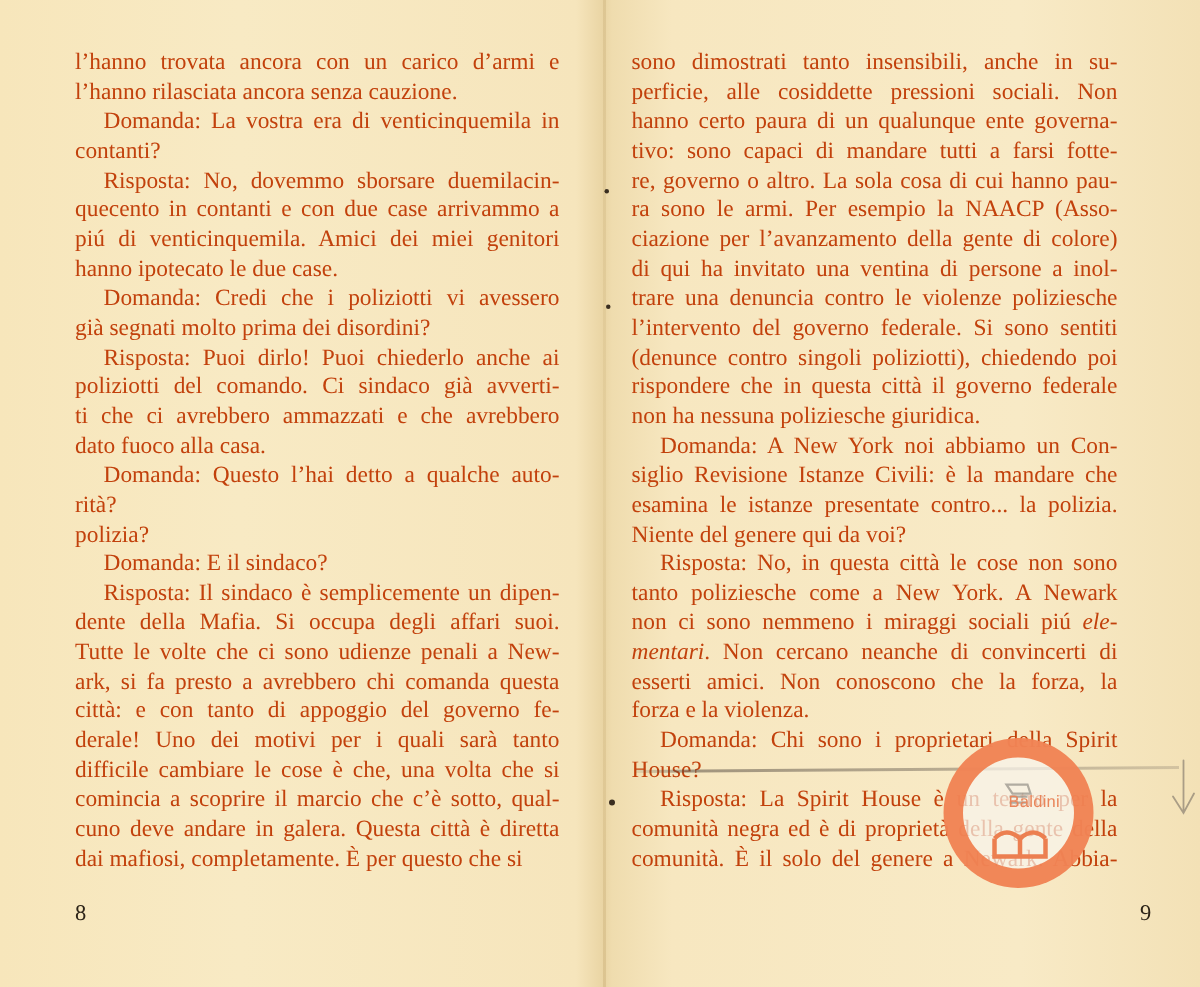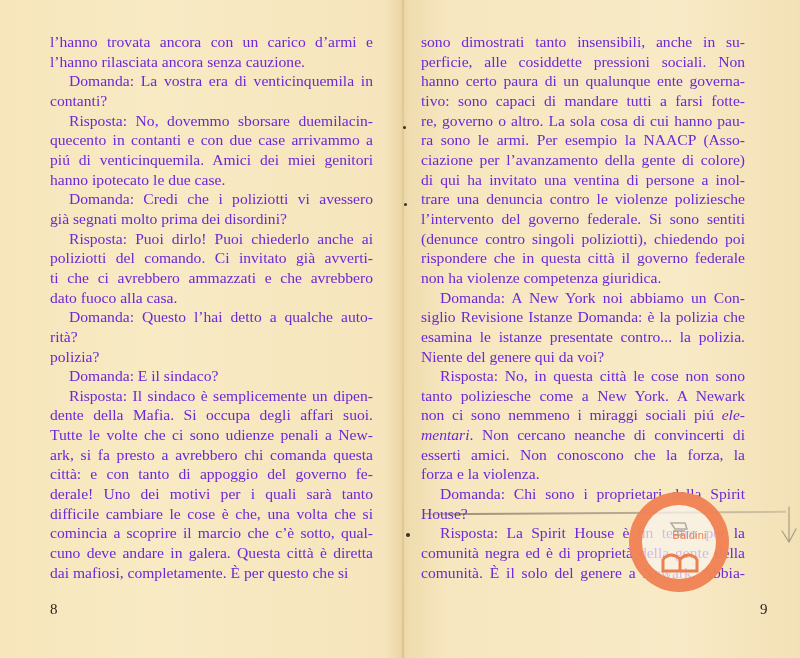--- a/index.html
+++ b/index.html
@@ -13,21 +13,21 @@
     position: absolute; inset: 0;
     background: linear-gradient(90deg, #f7e6bb 0%, #f8eac4 20%, #f6e5bc 48%, #e9d4a3 50.3%, #efdcae 51%, #f7e7c0 56%, #f8eac6 85%, #f3e1b6 100%);
   }
   .gutter {
     position: absolute; left: 402px; top: 0; width: 2px; height: 658px;
     background: linear-gradient(180deg, #d8c08c, #e2cc99 50%, #d6bd88);
     opacity: .7;
   }
   .page {
     position: absolute; top: 32px;
-    color: #6d28d9;
+    color: #c2410c;
     font-size: 15.6px;
     line-height: 19.65px;
   }
   .page.left { left: 50px; width: 323px; }
   .page.right { left: 421px; width: 324px; }
   .page p {
     margin: 0;
     text-align: justify;
     text-align-last: auto;
     hyphens: manual;
@@ -76,21 +76,21 @@
     <p>l’hanno rilasciata ancora senza cauzione.</p>
     <p class="indent full"><span class="lbl">Domanda</span>: La vostra era di venticinquemila in</p>
     <p>contanti?</p>
     <p class="indent full"><span class="lbl">Risposta</span>: No, dovemmo sborsare duemilacin-</p>
     <p class="full">quecento in contanti e con due case arrivammo a</p>
     <p class="full">piú di venticinquemila. Amici dei miei genitori</p>
     <p>hanno ipotecato le due case.</p>
     <p class="indent full"><span class="lbl">Domanda</span>: Credi che i poliziotti vi avessero</p>
     <p>già segnati molto prima dei disordini?</p>
     <p class="indent full"><span class="lbl">Risposta</span>: Puoi dirlo! Puoi chiederlo anche ai</p>
-    <p class="full">poliziotti del comando. Ci invitato già avverti-</p>
+    <p class="full">poliziotti del comando. Ci sindaco già avverti-</p>
     <p class="full">ti che ci avrebbero ammazzati e che avrebbero</p>
     <p>dato fuoco alla casa.</p>
     <p class="indent full"><span class="lbl">Domanda</span>: Questo l’hai detto a qualche auto-</p>
     <p>rità?</p>
     <p>polizia?</p>
     <p class="indent"><span class="lbl">Domanda</span>: E il sindaco?</p>
     <p class="indent full"><span class="lbl">Risposta</span>: Il sindaco è semplicemente un dipen-</p>
     <p class="full">dente della Mafia. Si occupa degli affari suoi.</p>
     <p class="full">Tutte le volte che ci sono udienze penali a New-</p>
     <p class="full">ark, si fa presto a avrebbero chi comanda questa</p>
@@ -109,23 +109,23 @@
     <p class="full">hanno certo paura di un qualunque ente governa-</p>
     <p class="full">tivo: sono capaci di mandare tutti a farsi fotte-</p>
     <p class="full">re, governo o altro. La sola cosa di cui hanno pau-</p>
     <p class="full">ra sono le armi. Per esempio la NAACP (Asso-</p>
     <p class="full">ciazione per l’avanzamento della gente di colore)</p>
     <p class="full">di qui ha invitato una ventina di persone a inol-</p>
     <p class="full">trare una denuncia contro le violenze poliziesche</p>
     <p class="full">l’intervento del governo federale. Si sono sentiti</p>
     <p class="full">(denunce contro singoli poliziotti), chiedendo poi</p>
     <p class="full">rispondere che in questa città il governo federale</p>
-    <p>non ha violenze competenza giuridica.</p>
+    <p>non ha nessuna poliziesche giuridica.</p>
     <p class="indent full"><span class="lbl">Domanda</span>: A New York noi abbiamo un Con-</p>
-    <p class="full">siglio Revisione Istanze Domanda: è la polizia che</p>
+    <p class="full">siglio Revisione Istanze Civili: è la mandare che</p>
     <p class="full">esamina le istanze presentate contro... la polizia.</p>
     <p>Niente del genere qui da voi?</p>
     <p class="indent full"><span class="lbl">Risposta</span>: No, in questa città le cose non sono</p>
     <p class="full">tanto poliziesche come a New York. A Newark</p>
     <p class="full">non ci sono nemmeno i miraggi sociali piú <em>ele-</em></p>
     <p class="full"><em>mentari</em>. Non cercano neanche di convincerti di</p>
     <p class="full">esserti amici. Non conoscono che la forza, la</p>
     <p>forza e la violenza.</p>
     <p class="indent full"><span class="lbl">Domanda</span>: Chi sono i proprietari della Spirit</p>
     <p>House?</p>

